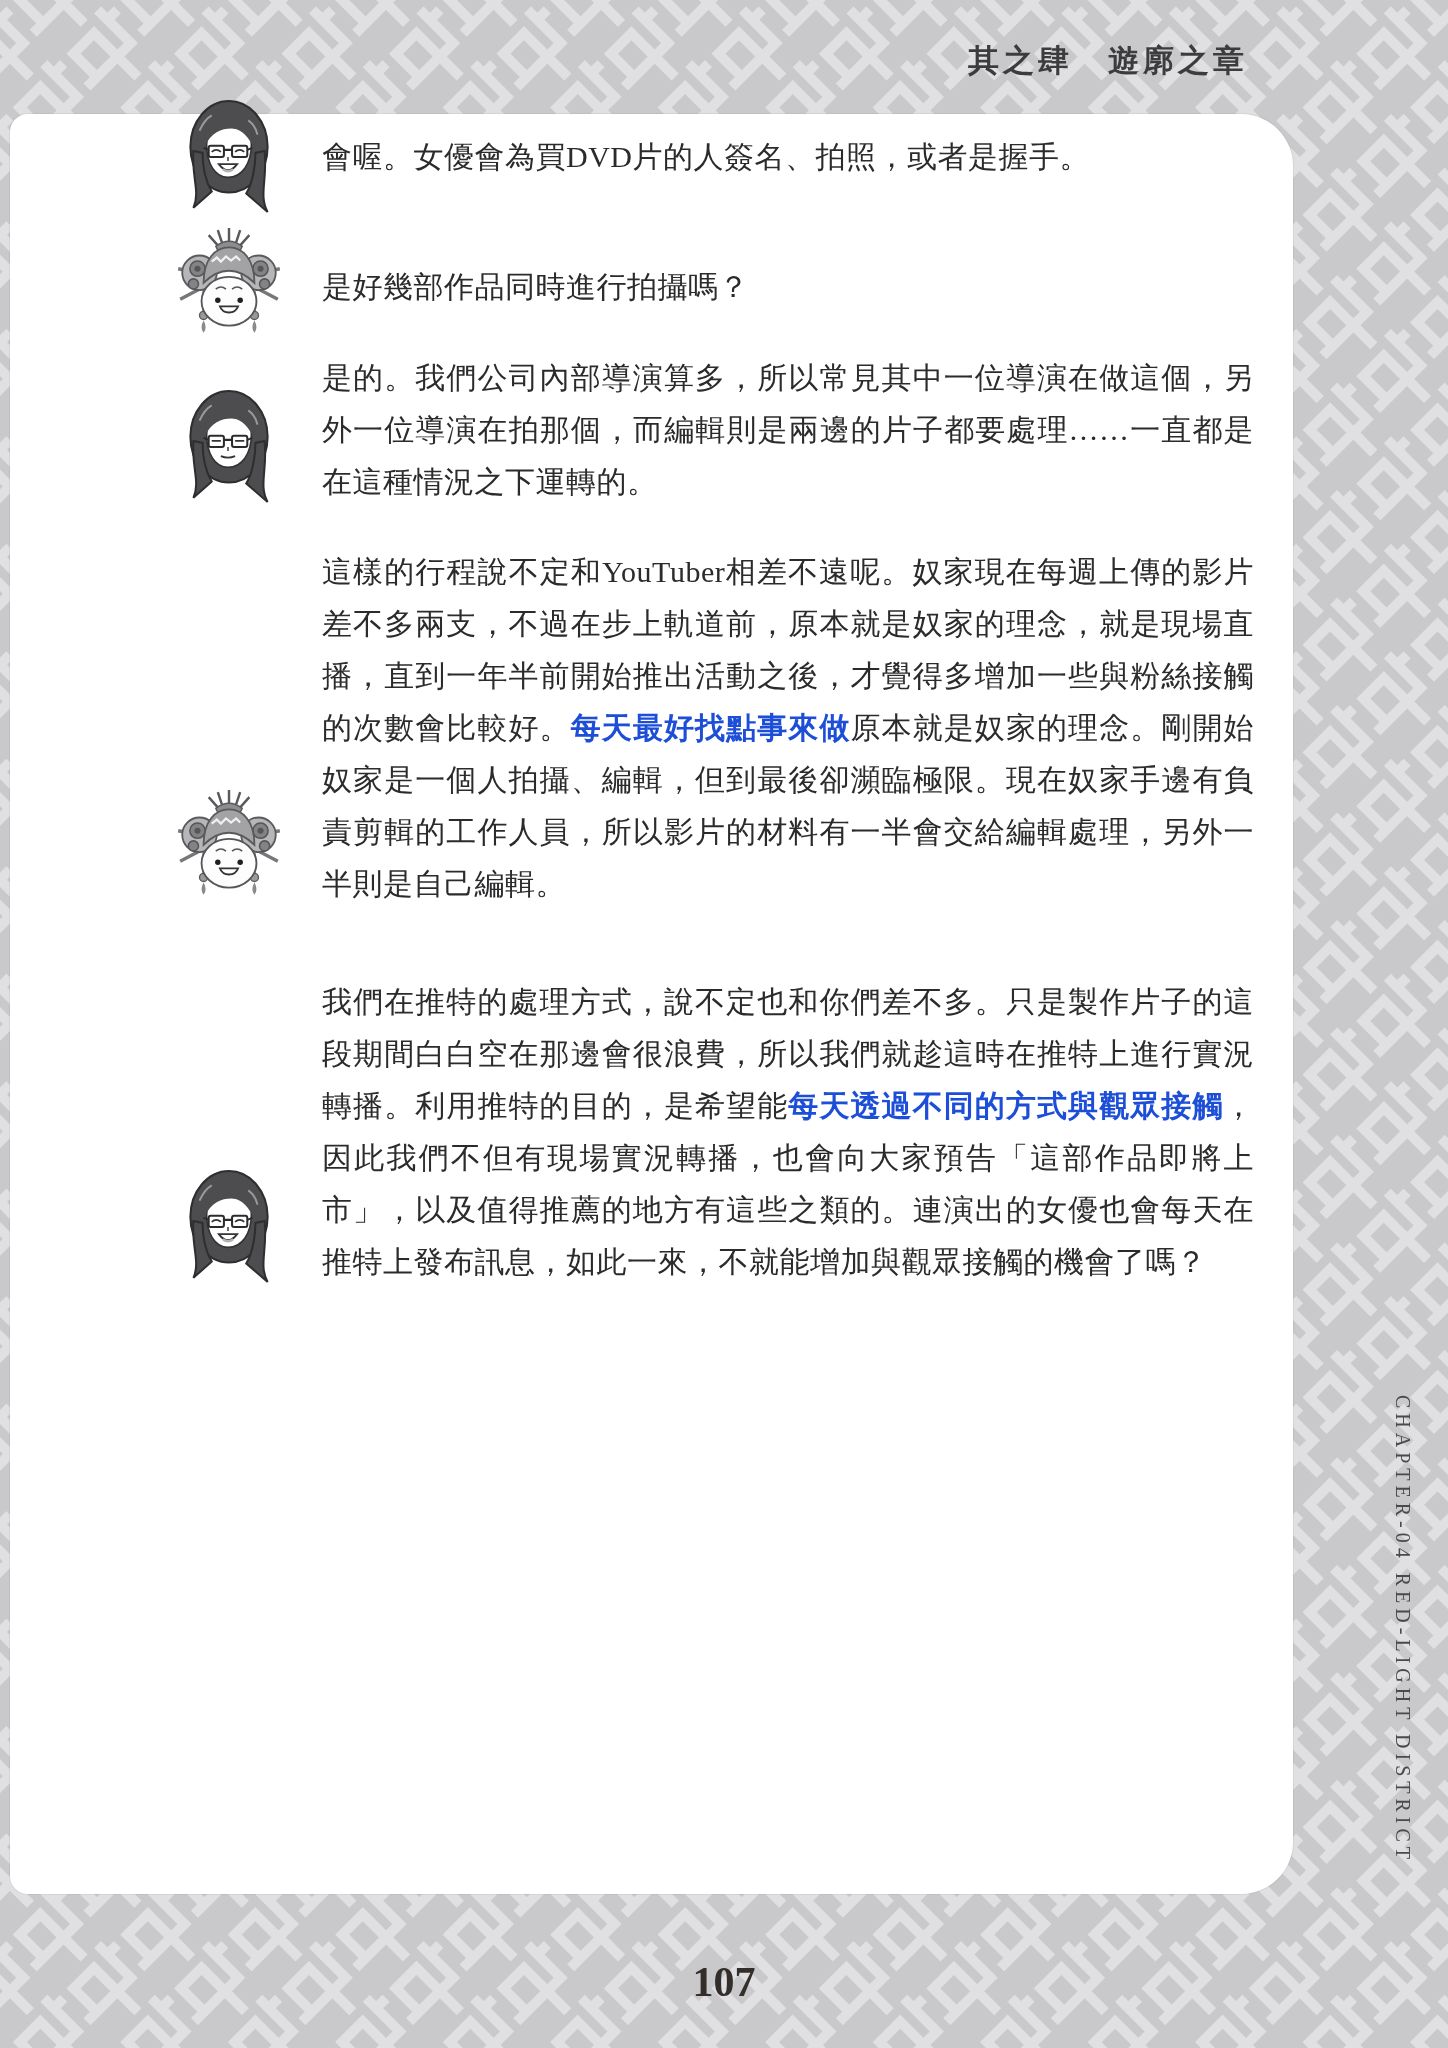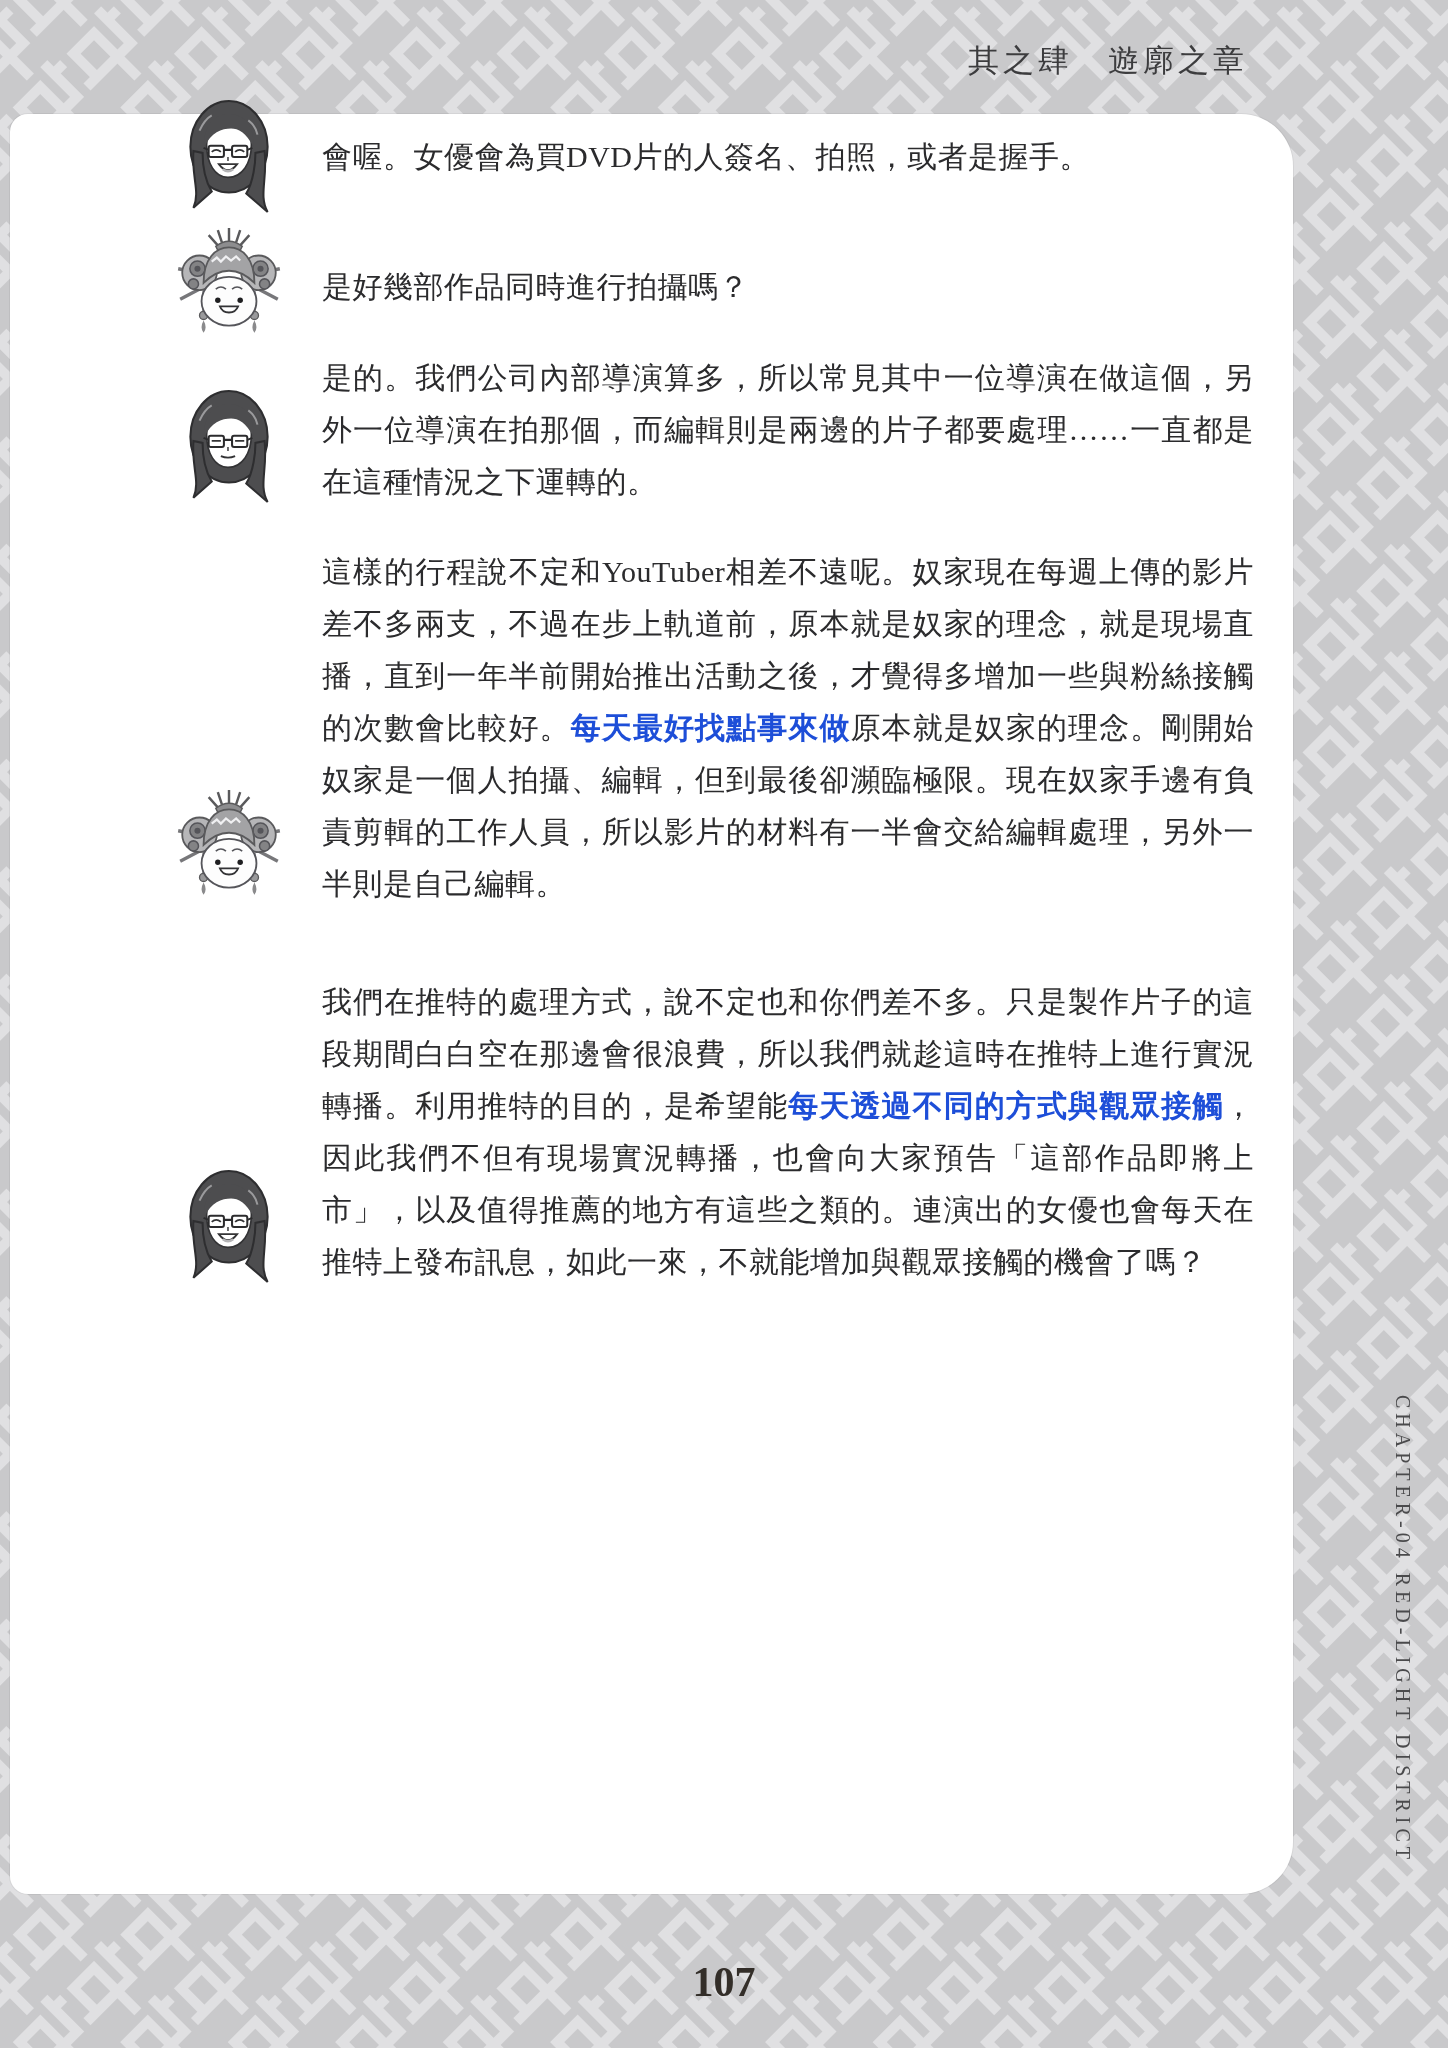--- a/index.html
+++ b/index.html
@@ -11,21 +11,21 @@
   .pattern-bg{position:absolute;inset:0;z-index:0;}
   .page{
     position:absolute;left:10px;top:114px;width:1283px;height:1780px;
     background:#ffffff;border-radius:18px 52px 52px 18px;
     box-shadow:0 0 0 1px rgba(0,0,0,0.05);
     z-index:1;
   }
   .header-title{
     position:absolute;top:40px;right:200px;z-index:2;
     font-family:"Liberation Sans","DejaVu Sans",sans-serif;
-    font-weight:400;font-size:31px;letter-spacing:4px;color:#3c3c3e;
+    font-weight:700;font-size:31px;letter-spacing:4px;color:#3c3c3e;
     white-space:pre;
   }
   .chapter-side{
     position:absolute;top:1395px;right:34px;z-index:2;
     writing-mode:vertical-rl;text-orientation:mixed;
     font-family:"Liberation Serif","DejaVu Serif",serif;
     font-size:20px;letter-spacing:5px;color:#4a4a4c;
   }
   .page-number{
     position:absolute;left:0;right:0;top:1958px;z-index:2;

